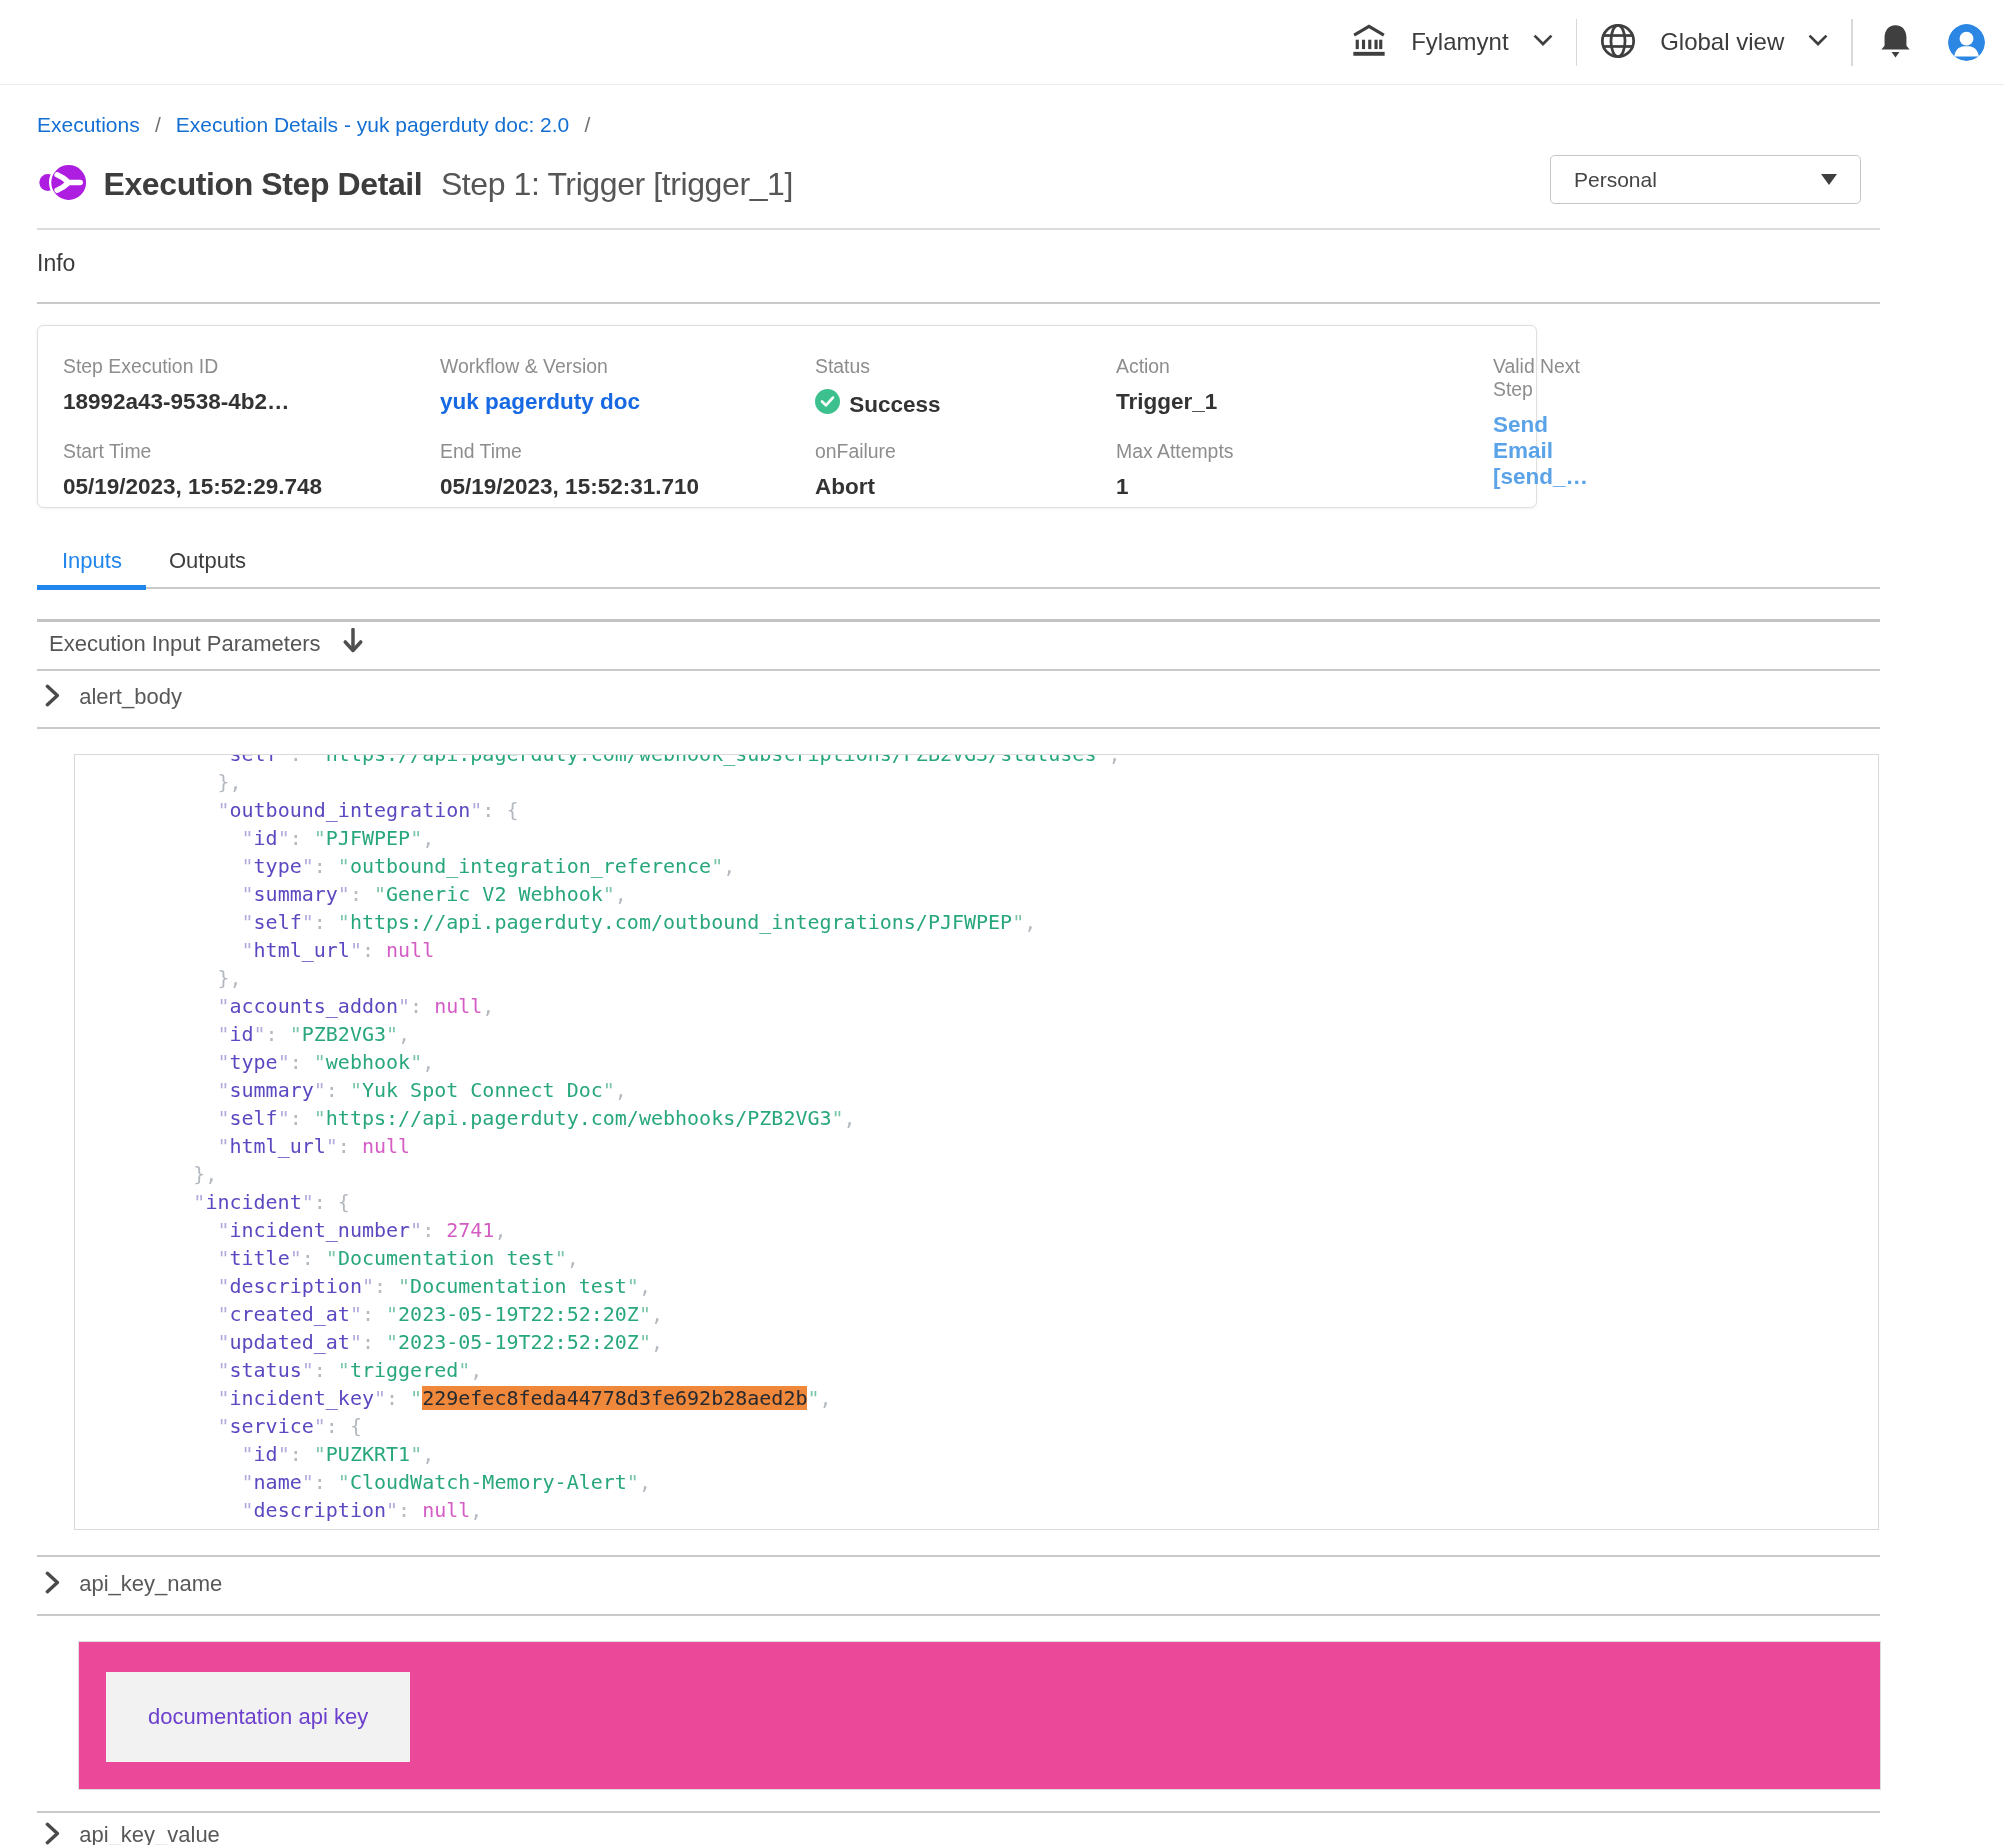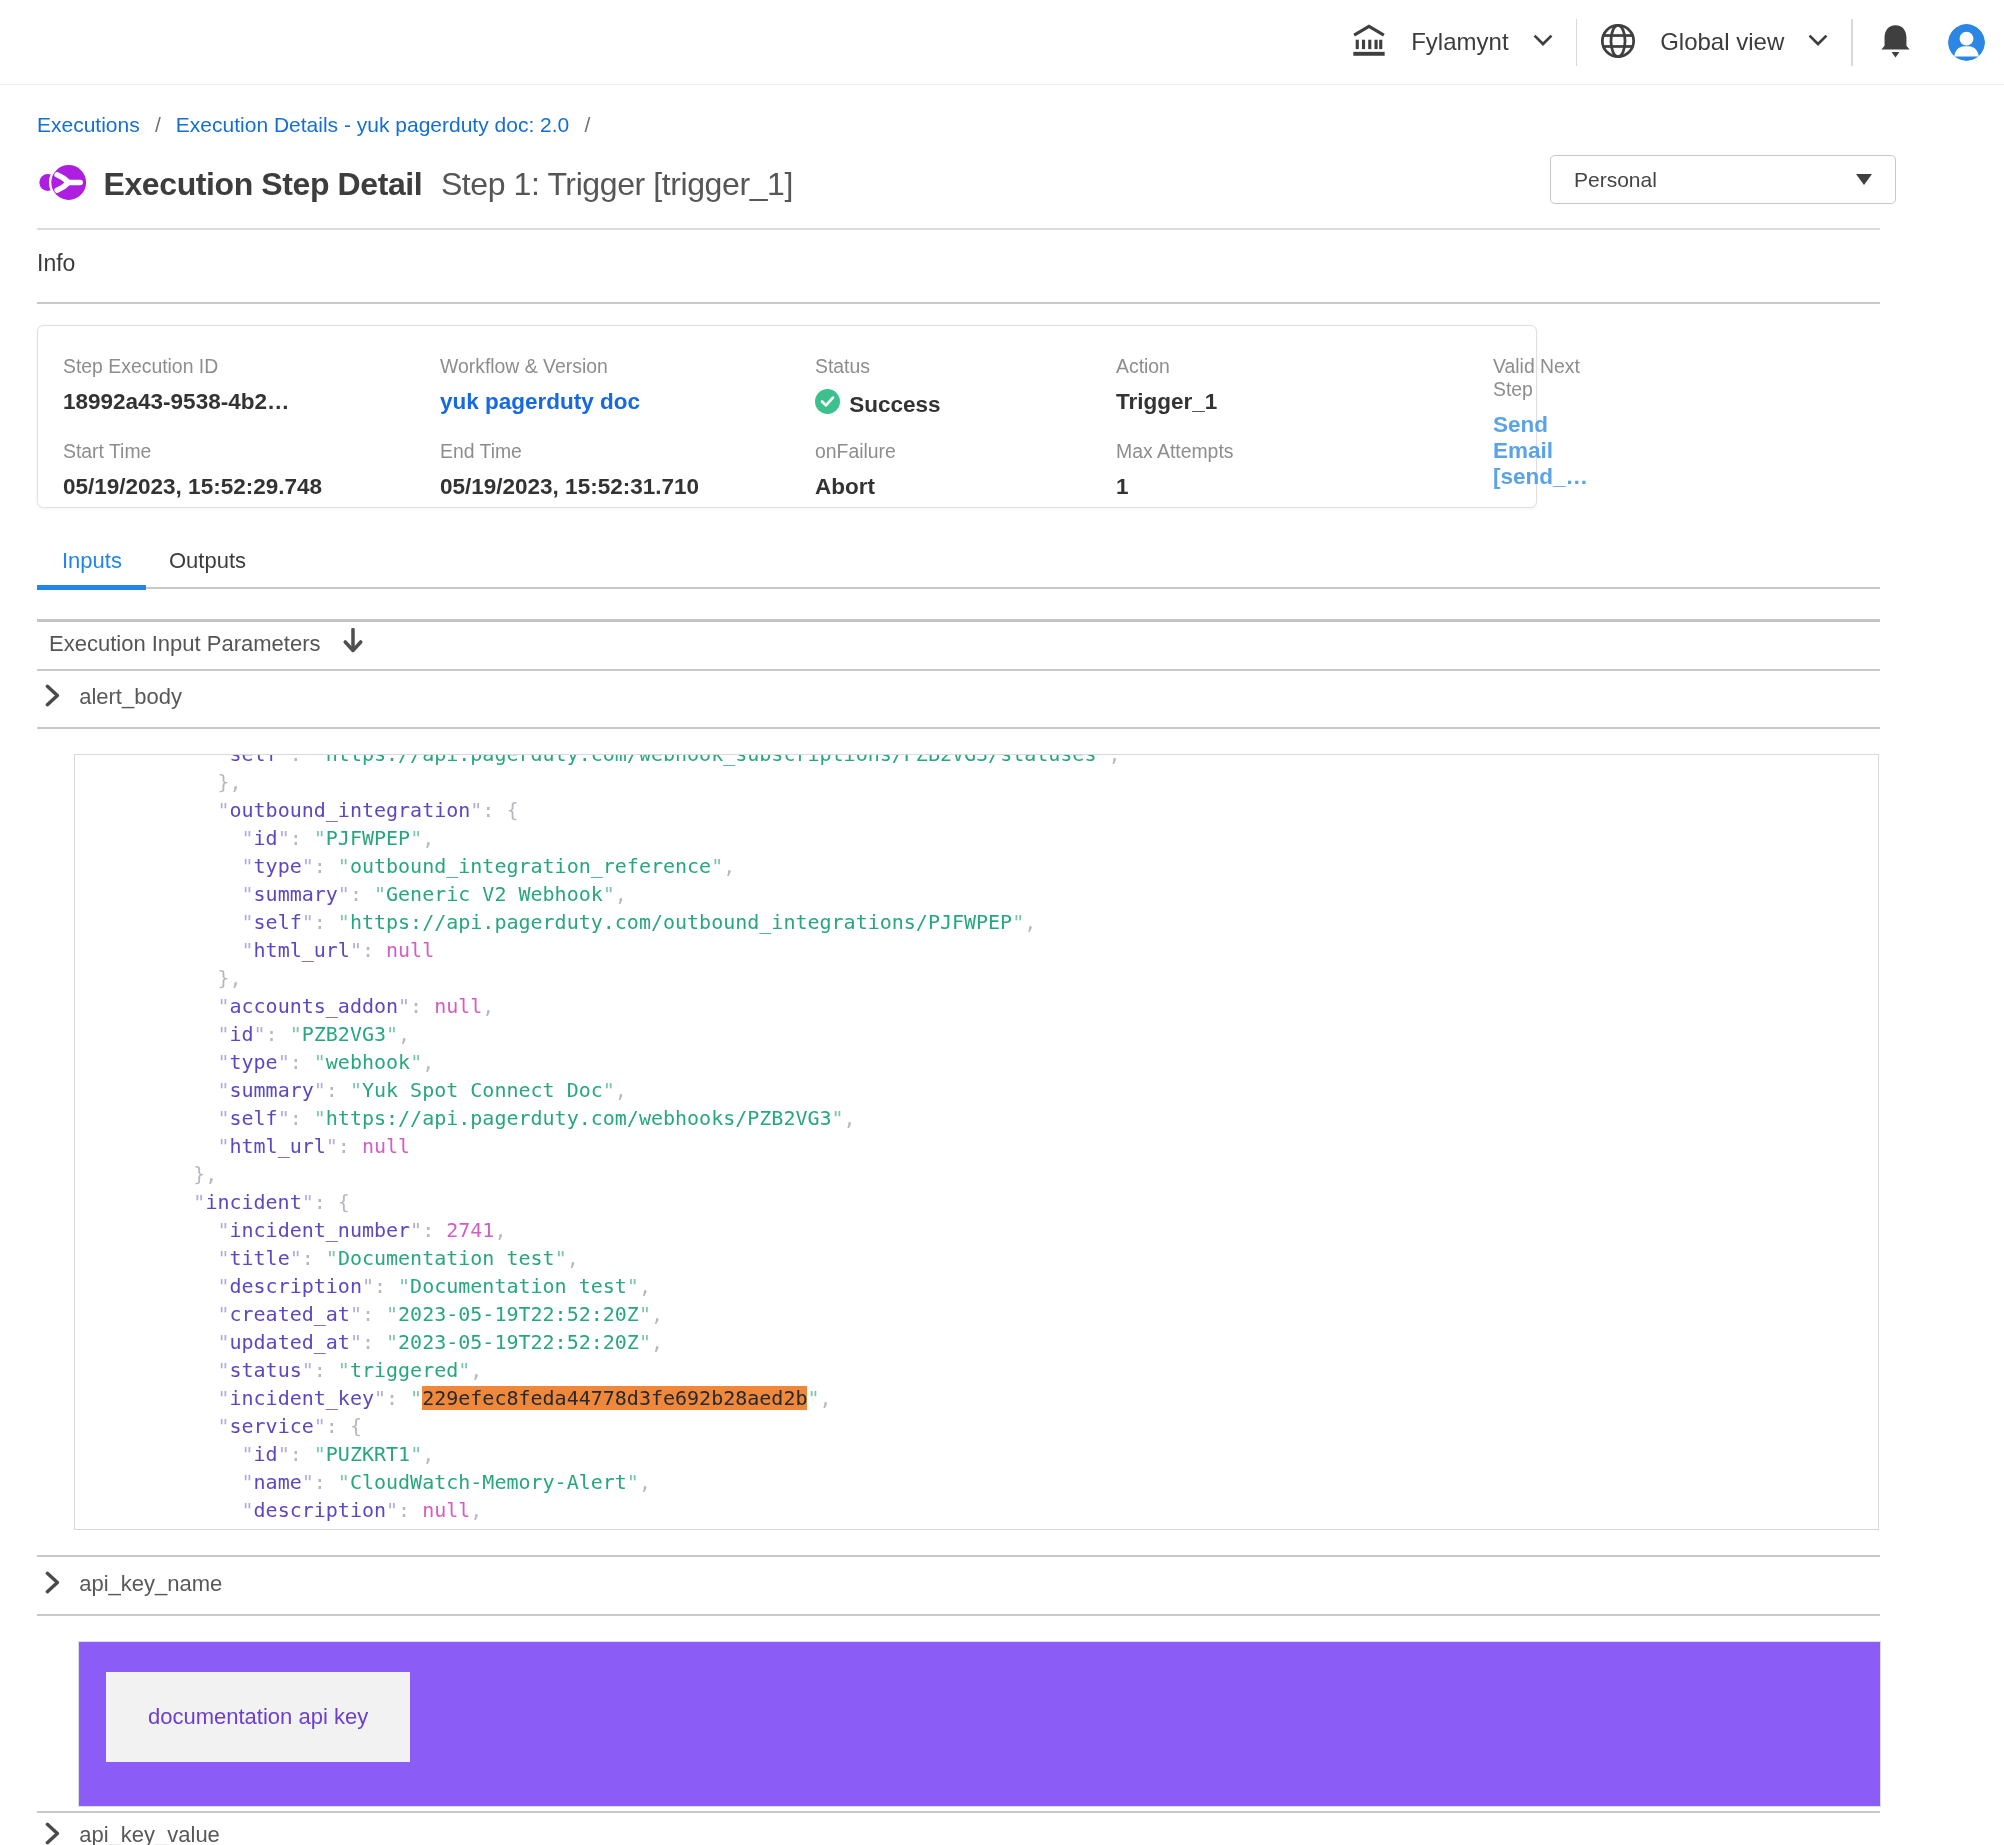--- a/index.html
+++ b/index.html
@@ -20,21 +20,21 @@
   .avatar { width:37px; height:37px; border-radius:50%; overflow:hidden; margin-left:33px; }
   .bell-wrap { padding:0 3.1px; cursor:pointer; }
 
   
   .breadcrumb { position:absolute; left:37px; top:113px; font-size:21px; }
   .breadcrumb a { color:#146fd3; text-decoration:none; cursor:pointer; }
   .crumb-sep { color:#6f6f6f; margin:0 9.3px; }
   .titlerow { position:absolute; left:37px; top:157px; display:flex; align-items:center; gap:15.5px; }
   .page-title { font-size:32px; font-weight:700; color:#3d3d3d; letter-spacing:-0.4px; }
   .page-subtitle { font-size:32px; font-weight:400; color:#565656; letter-spacing:-0.4px; margin-left:3.1px; }
-  .scope-select { position:absolute; left:1550px; top:155px; width:346px; height:49px;
+  .scope-select { position:absolute; left:1550px; top:155px; width:311px; height:49px;
     border:1.6px solid #c6c6c6; border-radius:4.7px; background:#fff; cursor:pointer;
     display:flex; align-items:center; justify-content:space-between; padding:0 23px; }
   .scope-select .val { font-size:21px; color:#454545; }
   .caret-down { width:0; height:0; border-left:8.5px solid transparent; border-right:8.5px solid transparent; border-top:11px solid #3f3f3f; }
 
   
   .info-heading { position:absolute; left:37px; top:250px; font-size:23px; color:#3a3a3a; }
   .info-card { position:absolute; left:37px; top:325px; width:1500px; height:183px;
     border:1.6px solid #dfdfdf; border-radius:6.2px; background:#fff; box-shadow:0 0.8px 3.1px rgba(0,0,0,0.05); }
   .cell { position:absolute; }
@@ -64,22 +64,22 @@
   .cl { white-space:pre; }
   .k  { color:#5a49c0; }
   .q  { color:#b3abdc; }
   .s  { color:#27a77b; }
   .sq { color:#7cc6a8; }
   .n  { color:#d45cc5; }
   .p  { color:#b4b9c0; }
   .hl { background:#f0883c; color:#24292f; }
 
   
-  .valuebox { position:absolute; left:78px; top:1641px; width:1803px; height:166px;
-    border:1.6px solid #dedede; background:#8b5cf6; }
+  .valuebox { position:absolute; left:78px; top:1641px; width:1803px; height:149px;
+    border:1.6px solid #dedede; background:#ec4899; }
   .keytag { position:absolute; left:27px; top:29.5px; height:90px; padding:0 42px;
     background:#f2f2f2; display:flex; align-items:center; }
   .keytag span { font-size:22px; color:#6c40cc; }
 </style>
 </head>
 <body>
 
 <div class="topbar">
   <div class="topbar-right">
     <div class="tb-group">

